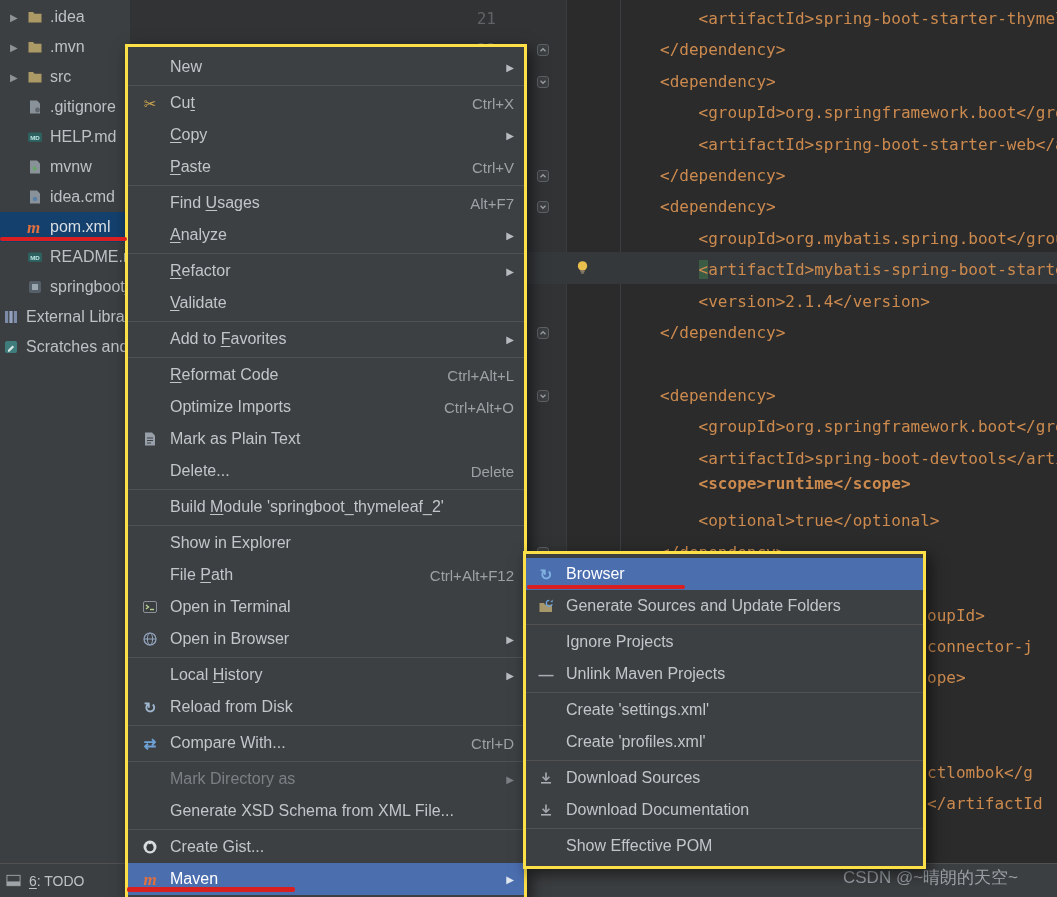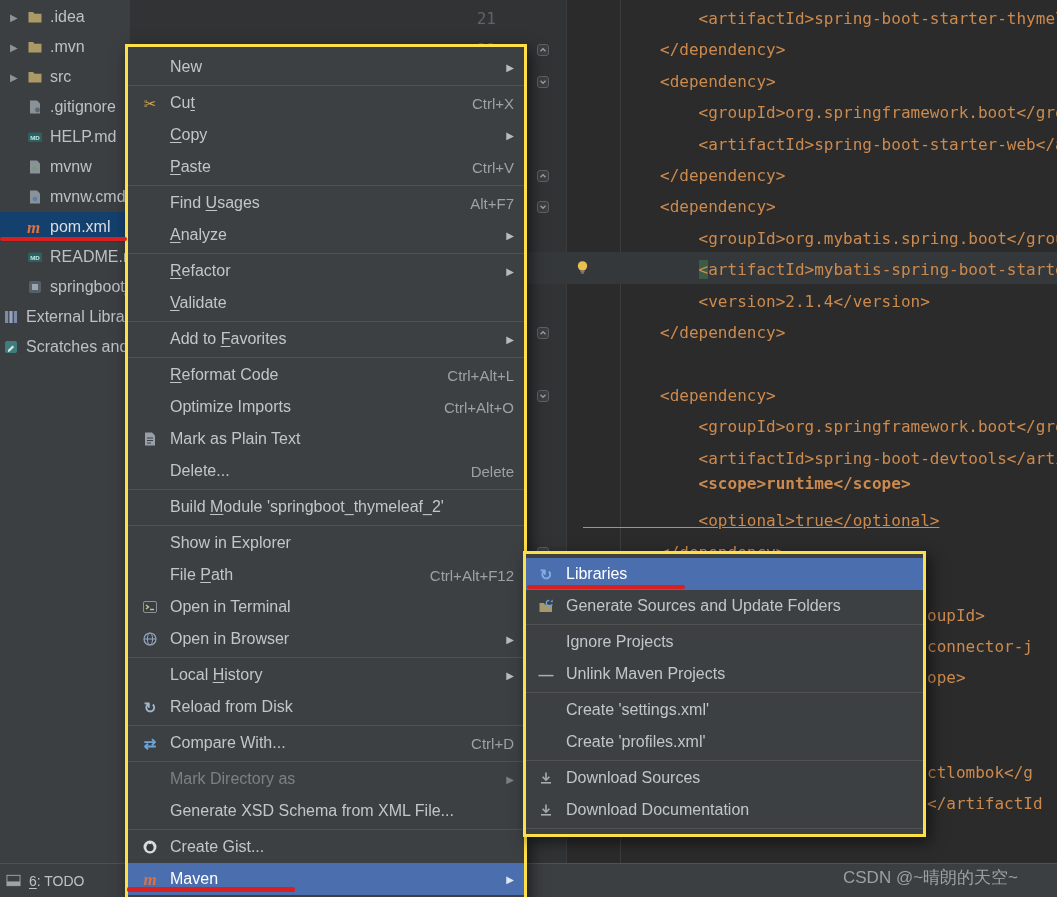--- a/index.html
+++ b/index.html
@@ -110,21 +110,21 @@
           </svg></span>
         <div class="cline" style="top: 348.4px;"></div>
         <div class="cline" style="top: 379.8px;">        &lt;dependency&gt;</div>
         <span class="fold" style="top: 387.8px;"><svg width="12" height="12" viewBox="0 0 12 12">
             <rect x="0.5" y="0.5" width="11" height="11" rx="2.5" fill="#3c3f41" stroke="#5f6265"></rect>
             <path d="M3.5 4.8L6 7.3l2.5-2.5" fill="none" stroke="#9da1a5" stroke-width="1.3"></path>
           </svg></span>
         <div class="cline" style="top: 411.2px;">            &lt;groupId&gt;org.springframework.boot&lt;/groupId&gt;</div>
         <div class="cline" style="top: 442.6px;">            &lt;artifactId&gt;spring-boot-devtools&lt;/artifactId&gt;</div>
         <div class="cline" style="top: 468px; font-weight: bold;">            &lt;scope&gt;runtime&lt;/scope&gt;</div>
-        <div class="cline" style="top: 505.4px; text-decoration: underline;">            &lt;optional&gt;true&lt;/optional&gt;</div>
+        <div class="cline" style="top: 505.4px;">            &lt;optional&gt;true&lt;/optional&gt;</div>
         <div class="cline" style="top: 536.8px;">        &lt;/dependency&gt;</div>
         <span class="fold" style="top: 544.8px;"><svg width="12" height="12" viewBox="0 0 12 12">
             <rect x="0.5" y="0.5" width="11" height="11" rx="2.5" fill="#3c3f41" stroke="#5f6265"></rect>
             <path d="M3.5 7.2L6 4.7l2.5 2.5" fill="none" stroke="#9da1a5" stroke-width="1.3"></path>
           </svg></span>
         <div class="cline frag" style="top: 599.6px;">oupId&gt;</div>
         <div class="cline frag" style="top: 631px;">connector-j</div>
         <div class="cline frag" style="top: 662.4px;">ope&gt;</div>
         <div class="cline frag" style="top: 756.6px;">ctlombok&lt;/g</div>
         <div class="cline frag" style="top: 788px;">&lt;/artifactId</div>
@@ -191,21 +191,21 @@
           <span class="tlabel">mvnw</span>
         </div>
         <div class="trow">
           <span class="tarrow"></span>
           <span class="ticon">
             <svg width="16" height="16" viewBox="0 0 16 16">
               <path fill="#8a9299" d="M3 1.5h7l3 3V14.5H3z"></path>
               <circle cx="8" cy="10" r="2.3" fill="#5b80a8"></circle>
             </svg>
           </span>
-          <span class="tlabel">mvnw.cmd</span>
+          <span class="tlabel">idea.cmd</span>
         </div>
         <div class="trow sel">
           <span class="tarrow"></span>
           <span class="ticon">
             <span class="g-m">m</span>
           </span>
           <span class="tlabel">pom.xml</span>
         </div>
         <div class="trow">
           <span class="tarrow"></span>
@@ -420,21 +420,21 @@
         </span>
         <span class="mlabel">Maven</span>
         <span class="marrow">▶</span>
       </div>
     </div>
   <div class="menu sub" id="maven-submenu">
       <div class="mitem sel">
         <span class="micon">
           <span class="g-ic" style="color:#7fb0e0;font-weight:bold">↻</span>
         </span>
-        <span class="mlabel">Libraries</span>
+        <span class="mlabel">Browser</span>
       </div>
       <div class="mitem">
         <span class="micon">
           <svg width="16" height="16" viewBox="0 0 16 16">
             <path fill="#a6986a" d="M1.5 5h4.4l1.3 1.7h6.8V14h-12.5z"></path>
             <path d="M11.3 2.3a3 3 0 102.9 3.8" stroke="#6fa3d8" stroke-width="1.3" fill="none"></path>
             <path d="M14.6 1.6l.1 2.7-2.4-.4z" fill="#6fa3d8"></path>
           </svg>
         </span>
         <span class="mlabel">Generate Sources and Update Folders</span>
@@ -474,18 +474,22 @@
         <span class="micon">
           <svg width="16" height="16" viewBox="0 0 16 16">
             <path d="M8 2.5v6.8" stroke="#a7adb3" stroke-width="1.6"></path>
             <path d="M4.6 6.8L8 10.2l3.4-3.4" fill="none" stroke="#a7adb3" stroke-width="1.6"></path>
             <path d="M3 12.8h10" stroke="#a7adb3" stroke-width="1.6"></path>
           </svg>
         </span>
         <span class="mlabel">Download Documentation</span>
       </div>
       <div class="msep"></div>
+      <div class="mitem">
+        <span class="micon"></span>
+        <span class="mlabel">Show Effective POM</span>
+      </div>
     </div>
 
   <div class="annot" style="left:0;top:237px;width:127px;"></div>
   <div class="annot" style="left:527px;top:585px;width:158px;"></div>
   <div class="annot" style="left:127px;top:887px;width:168px;height:5px;"></div>
 </div>
 
 </body></html>

